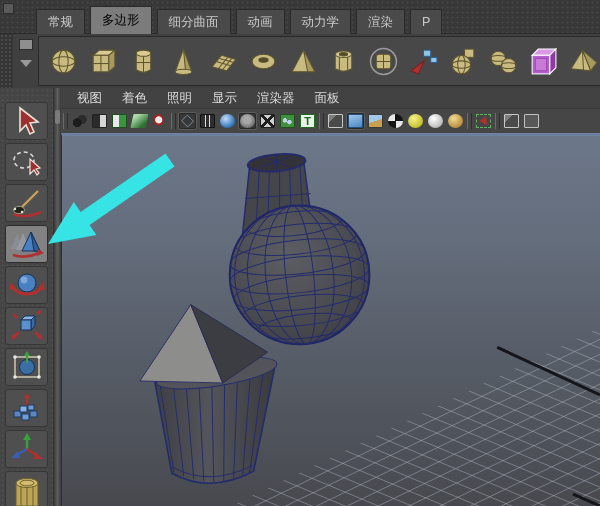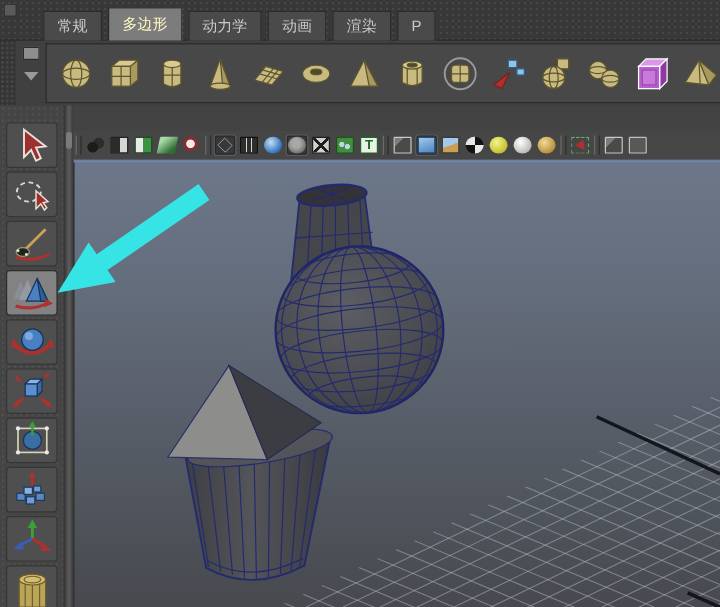--- a/index.html
+++ b/index.html
@@ -11,21 +11,21 @@
     background:#383838;
     background-image:radial-gradient(#474747 0.8px, transparent 1.2px);
     background-size:5px 5px; border-bottom:1px solid #2a2a2a; }
   #corner-btn { position:absolute; left:3px; top:3px; width:11px; height:11px;
     background:#5a5a5a; border:1px solid #2c2c2c; }
   #tabs { position:absolute; left:36px; top:0; right:0; height:34px;
     display:flex; gap:5px; overflow:hidden; align-items:flex-end; }
   .tab { height:25px; padding:0 11px; line-height:24px; background:#4a4a4a;
     border:1px solid #2b2b2b; border-bottom:none; color:#c9c9c9;
     font-size:12.5px; white-space:nowrap; cursor:default; }
-  .tab.active { background:#7c7c7c; color:#fef9c3; height:28px; line-height:27px;font-family:Liberation Serif, serif; }
+  .tab.active { background:#7c7c7c; color:#000000; height:28px; line-height:27px;font-family:Liberation Serif, serif; }
   .tab.partial { min-width:26px; }
 
   
   #shelfrow { position:absolute; left:0; top:34px; width:600px; height:54px; background:#404040; }
   #shelf-grip { position:absolute; left:0; top:0; width:13px; height:54px;
     background:#353535; background-image:radial-gradient(#4a4a4a 0.8px, transparent 1.2px);
     background-size:4px 4px; }
   #shelf-switch { position:absolute; left:15px; top:5px; width:22px; height:44px;
     display:flex; flex-direction:column; align-items:center; gap:4px; }
   #shelf-switch .sq { width:14px; height:11px; background:#8e8e8e; border:1px solid #2c2c2c; }
@@ -105,22 +105,23 @@
     pointer-events:none; z-index:50; }
 </style>
 </head>
 <body>
 
 <div id="tabbar">
   <div id="corner-btn"></div>
   <div id="tabs">
     <div class="tab"><span>常规</span></div>
     <div class="tab active"><span>多边形</span></div>
+    <div class="tab"><span>细分曲面</span></div>
+    <div class="tab"><span>动画</span></div>
     <div class="tab"><span>动力学</span></div>
-    <div class="tab"><span>动画</span></div>
     <div class="tab"><span>渲染</span></div>
     <div class="tab partial"><span>P</span></div>
   </div>
 </div>
 
 <div id="shelfrow">
   <div id="shelf-grip"></div>
   <div id="shelf-switch">
     <div class="sq"></div>
     <div class="tri"></div>
@@ -306,20 +307,28 @@
         <line x1="25" y1="13.5" x2="25" y2="33" stroke="#6e5f2c"></line>
       </svg>
   </div>
 </div>
 
 <div id="splitter">
     <div class="knob"></div>
   </div>
 
 <div id="panel">
+  <div id="pmenu">
+    <span class="pmenu-item">视图</span>
+    <span class="pmenu-item">着色</span>
+    <span class="pmenu-item">照明</span>
+    <span class="pmenu-item">显示</span>
+    <span class="pmenu-item">渲染器</span>
+    <span class="pmenu-item">面板</span>
+  </div>
 
   <div id="ptool">
     <div class="pt-sep"></div>
     <div class="pi p-cam">
         <div class="fill"></div>
       </div>
     <div class="pi p-camlist">
         <div class="fill"></div>
       </div>
     <div class="pi p-book">

